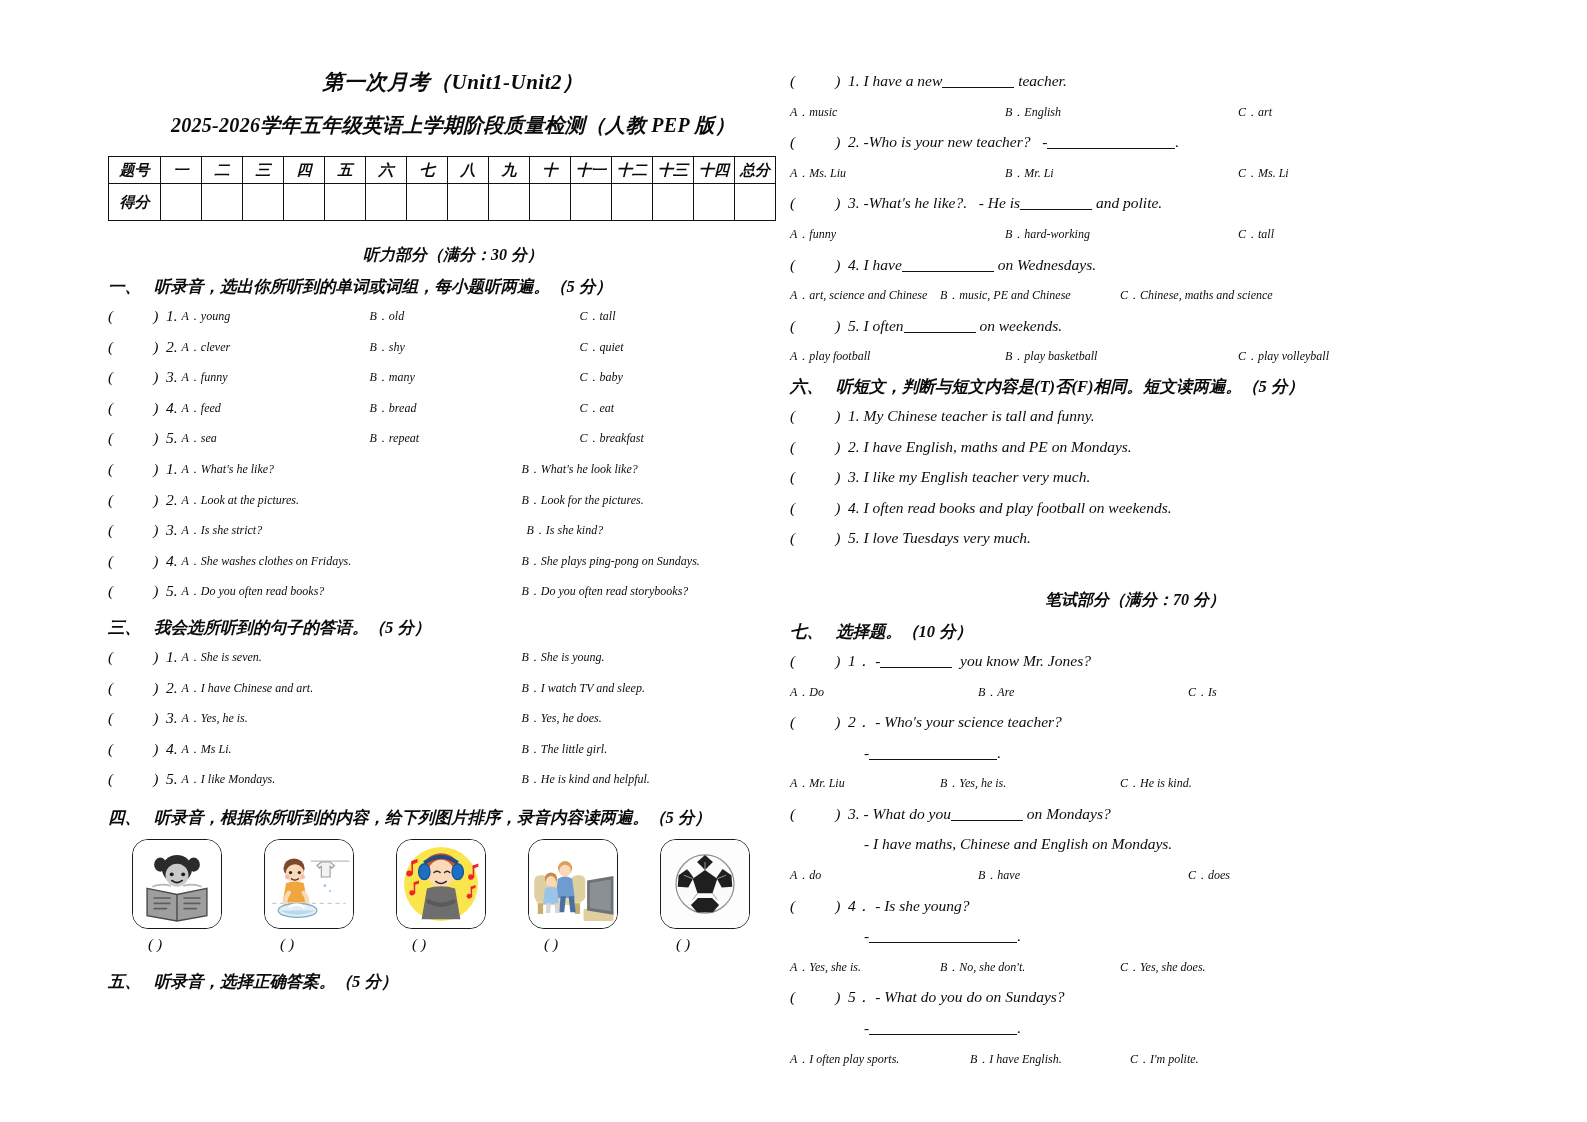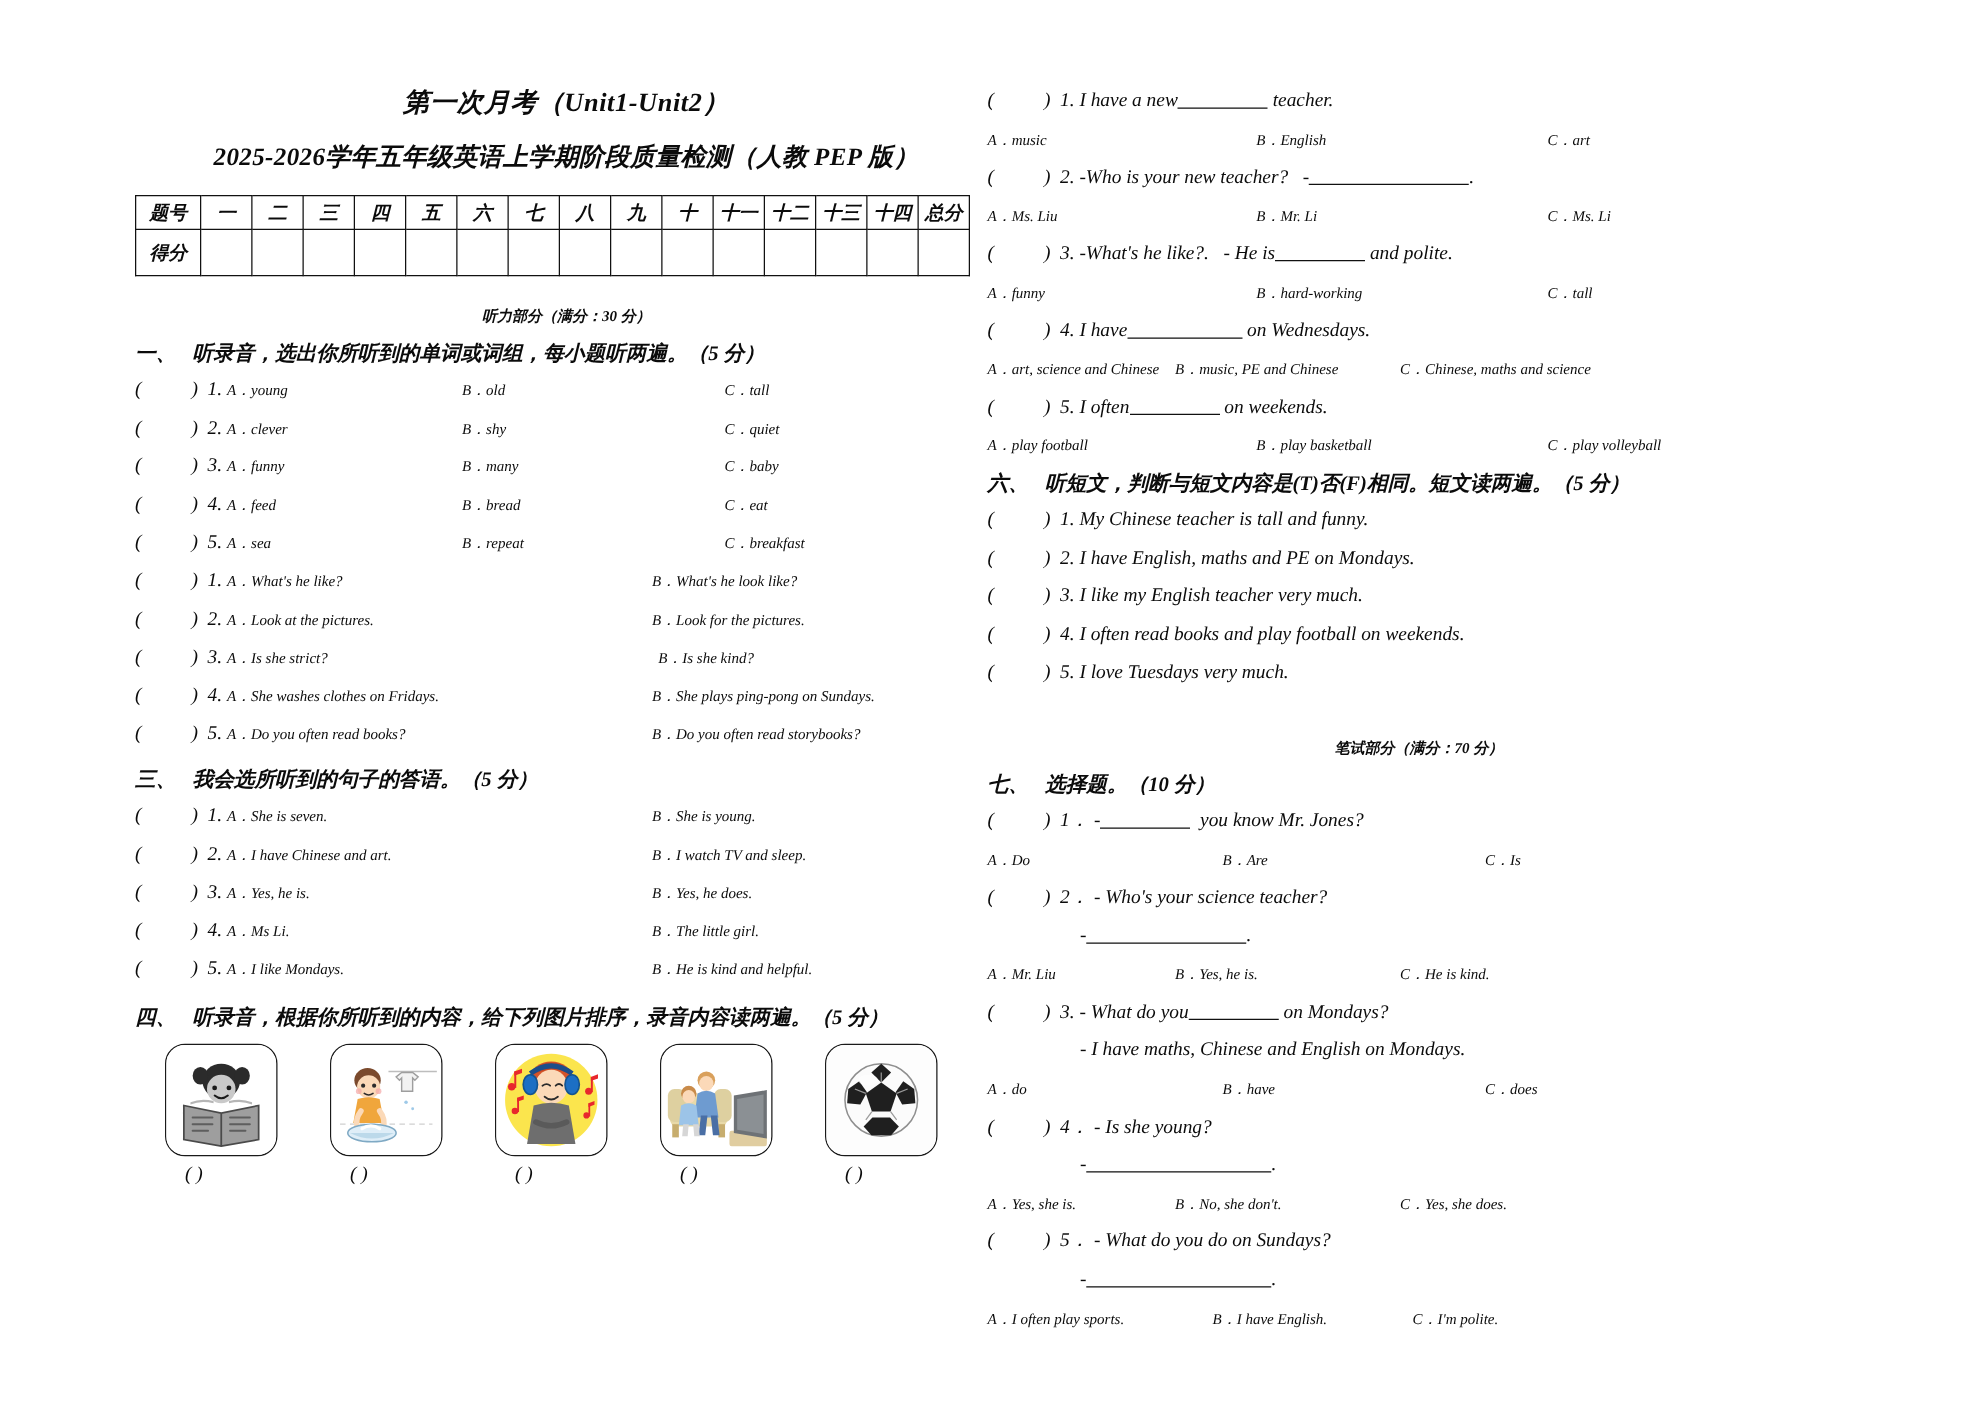--- a/index.html
+++ b/index.html
@@ -37,21 +37,21 @@
     text-align:center; vertical-align:middle;
     font-size:15px; font-weight:bold;
     font-family:"Liberation Serif","DejaVu Serif",serif;
   }
   table.score tr.hdr td { height:27px; }
   table.score tr.val td { height:37px; }
   table.score td.lbl { width:52px; }
 
   
   .part-head {
-    text-align:center; font-weight:bold; font-size:12px;
+    text-align:center; font-weight:bold; font-size:16px;
     margin-top:24px; margin-bottom:8px;
   }
   .part-head.pen { margin-top:0; }
 
   
   .sec {
     font-weight:bold; font-size:16.5px;
     margin-top:10px; margin-bottom:3px;
     white-space:nowrap;
   }
@@ -315,20 +315,23 @@
     </div>
 
     <div class="parenrow">
       <span class="pp1">(        )</span>
       <span class="pp2">(        )</span>
       <span class="pp3">(        )</span>
       <span class="pp4">(        )</span>
       <span class="pp5">(        )</span>
     </div>
 
+    <div class="sec" style="margin-top:6px;">
+      <span class="num">五、</span><span>听录音，选择正确答案。（5 分）</span>
+    </div>
   </div>
 
   <div class="col col-right" style="padding-top:66px;">
 
     <div class="q"><span class="paren"><span class="lp">(</span><span class="rp">)</span></span><span>1.</span>&nbsp;<span>I have a new</span><span class="blank-s"></span>&nbsp;<span>teacher.</span></div>
     <div class="opts w3w">
         <span class="o opt-a">A．music</span>
         <span class="o opt-b">B．English</span>
         <span class="o opt-c">C．art</span>
       </div>

